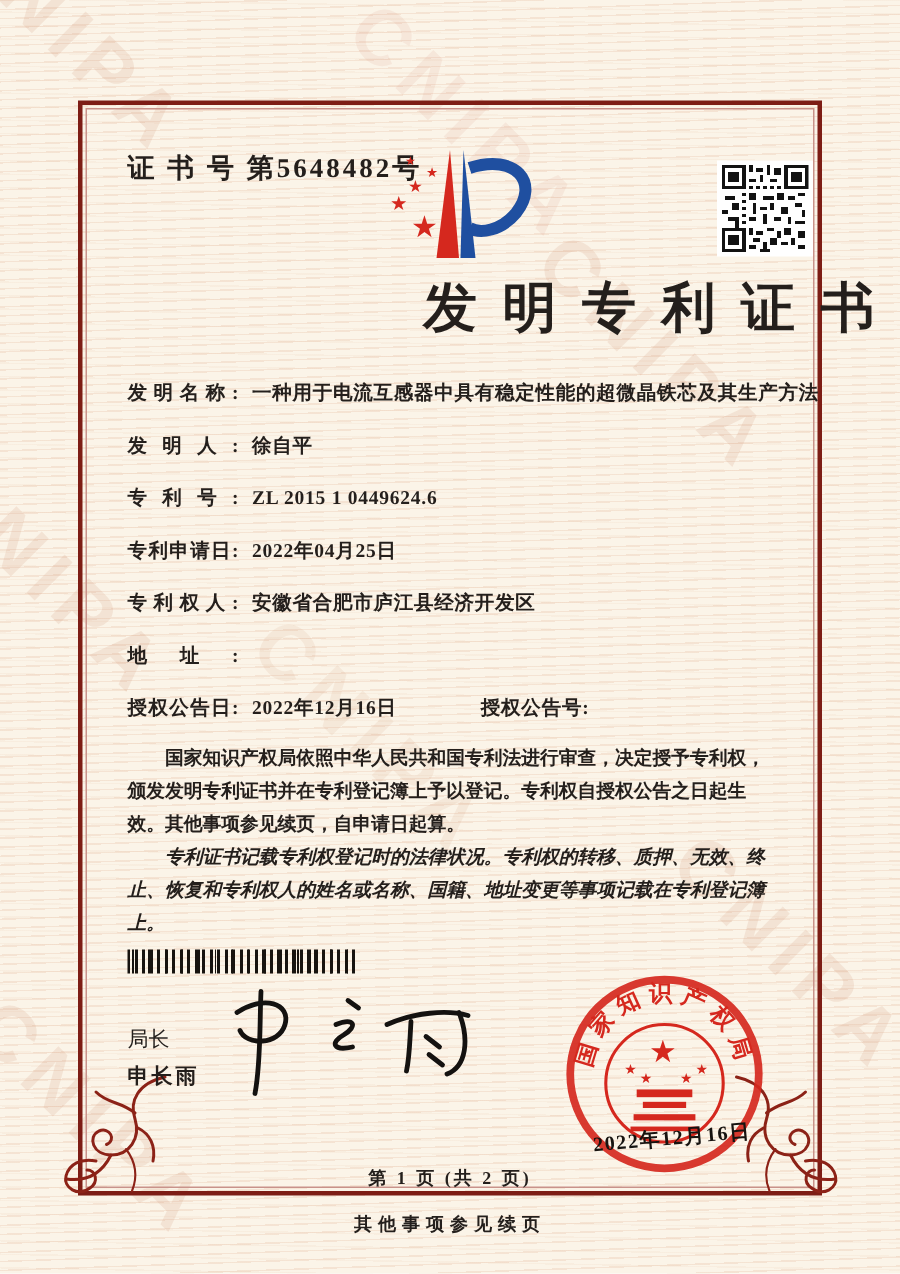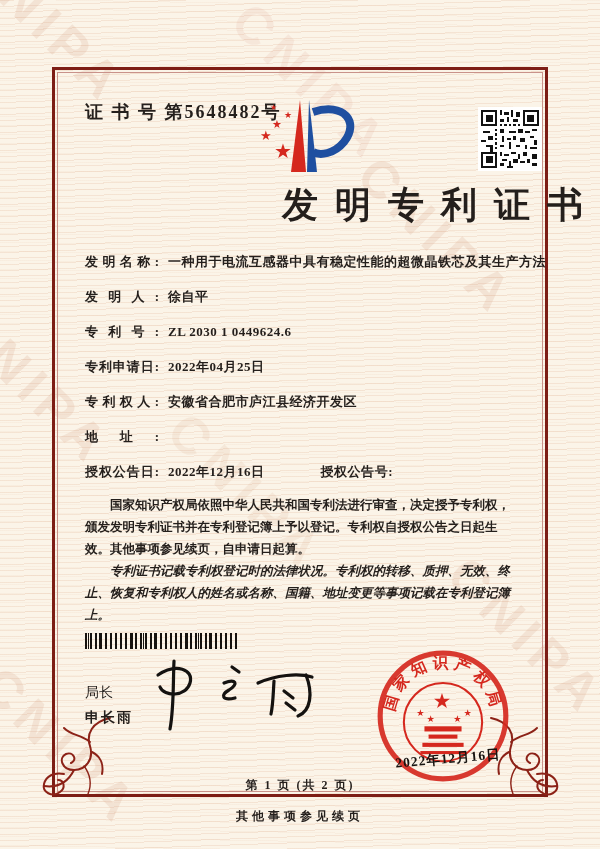--- a/index.html
+++ b/index.html
@@ -216,21 +216,21 @@
     <div class="field-row">
       <span class="flabel">发明名称:</span>
       <span class="fvalue">一种用于电流互感器中具有稳定性能的超微晶铁芯及其生产方法</span>
     </div>
     <div class="field-row">
       <span class="flabel">发明人:</span>
       <span class="fvalue">徐自平</span>
     </div>
     <div class="field-row">
       <span class="flabel">专利号:</span>
-      <span class="fvalue">ZL 2030 1 0449624.6</span>
+      <span class="fvalue">ZL 2015 1 0449624.6</span>
     </div>
     <div class="field-row">
       <span class="flabel">专利申请日:</span>
       <span class="fvalue">2022年04月25日</span>
     </div>
     <div class="field-row">
       <span class="flabel">专利权人:</span>
       <span class="fvalue">安徽省合肥市庐江县经济开发区</span>
     </div>
     <div class="field-row">

